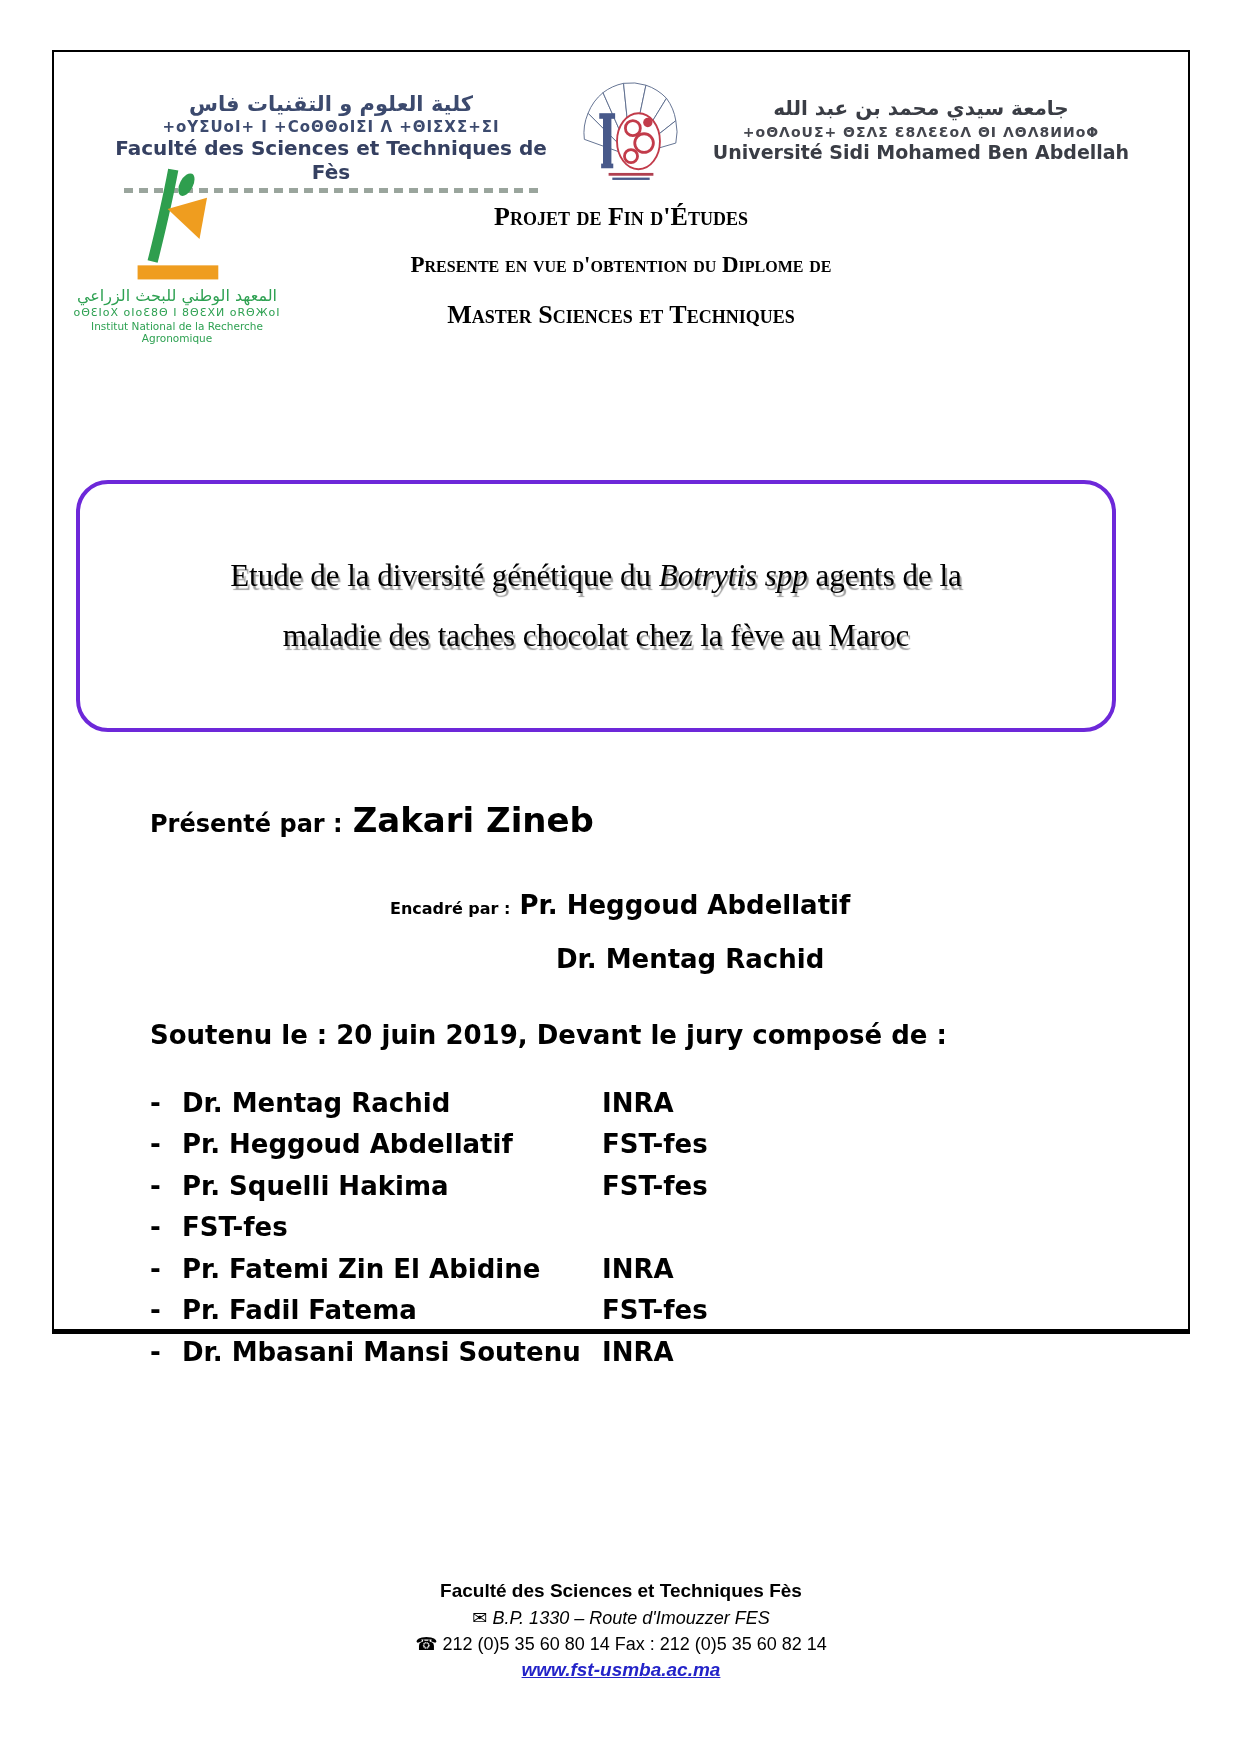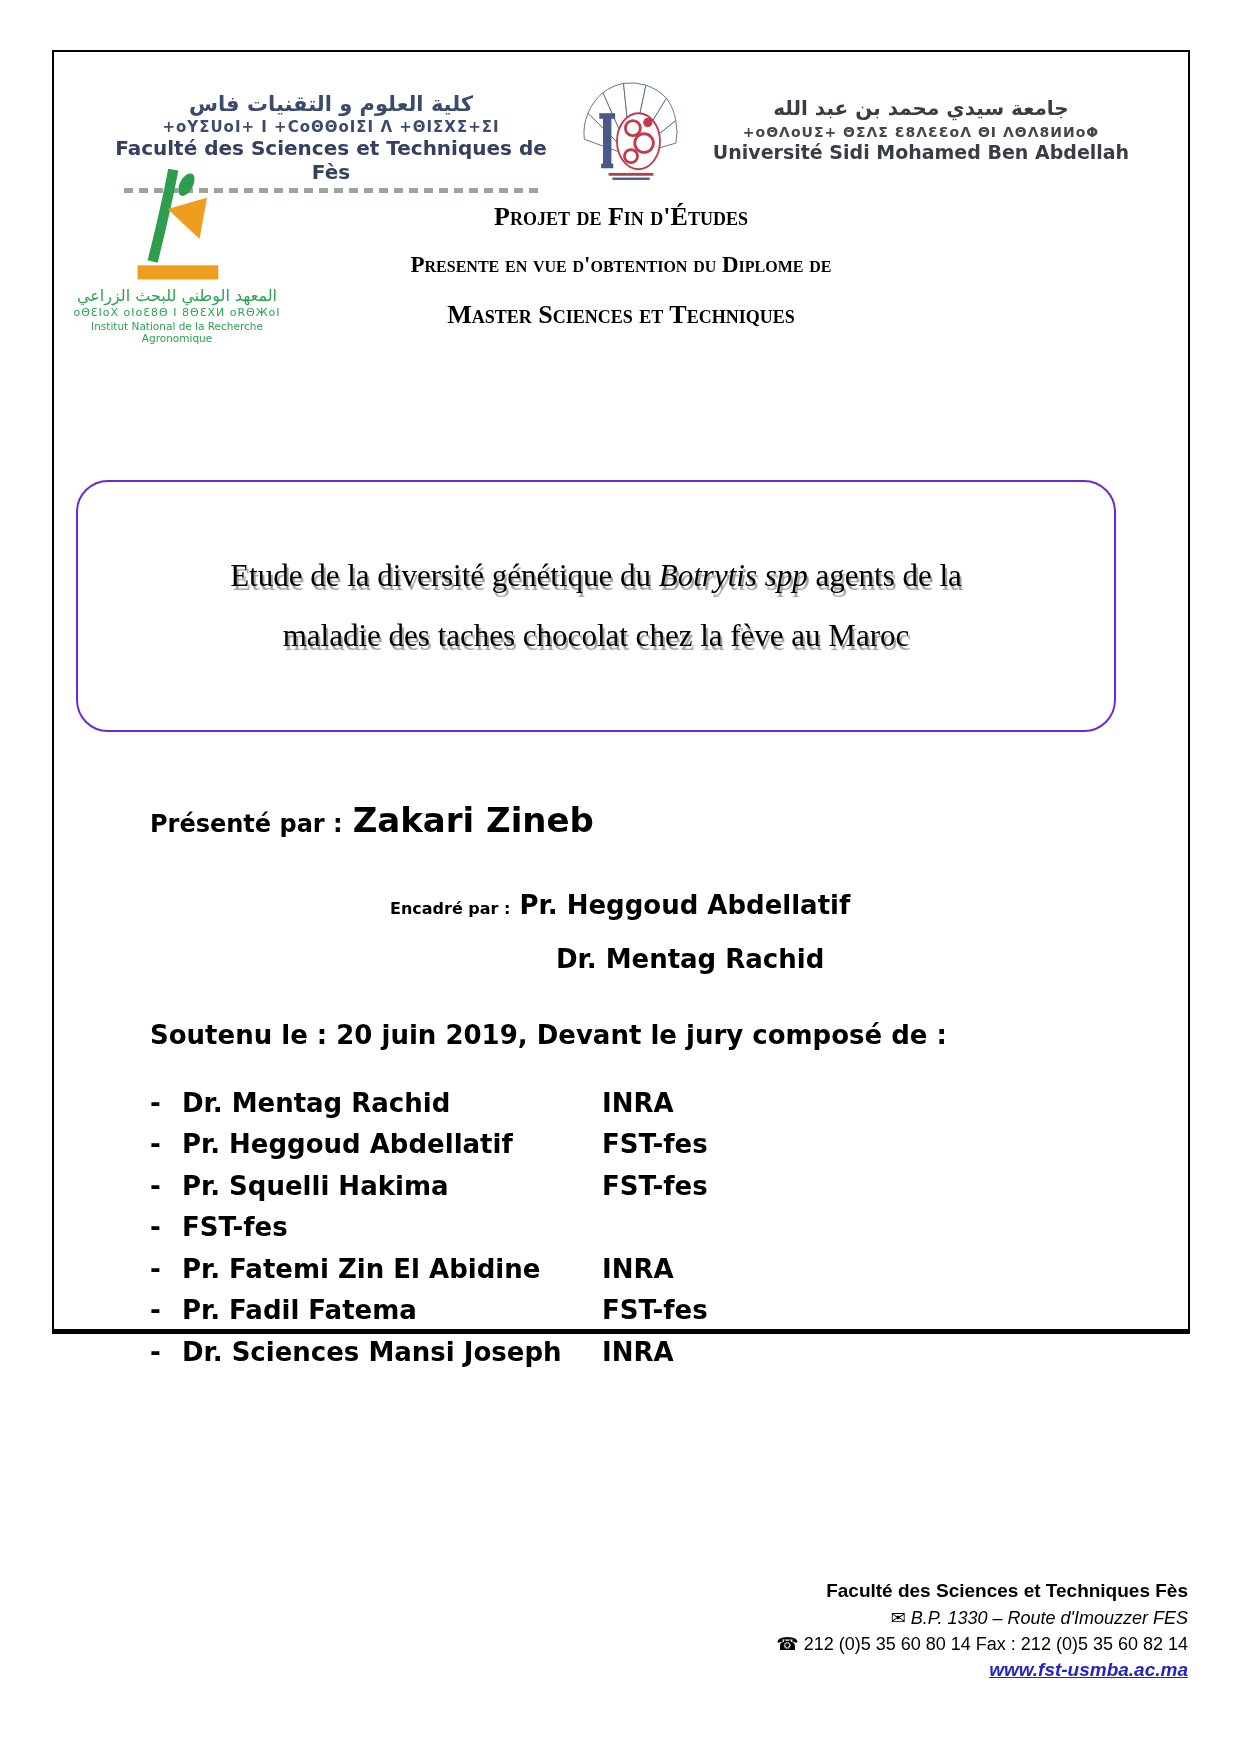--- a/index.html
+++ b/index.html
@@ -40,21 +40,21 @@
   
   .intro { position:absolute; left:0; top:150px; width:100%; text-align:center;
            font-family:"Liberation Serif","DejaVu Serif",serif; font-variant:small-caps; font-weight:bold; }
   .intro .l1 { font-size:26px; }
   .intro .l2 { font-size:23px; margin-top:20px; }
   .intro .l3 { font-size:26px; margin-top:22px; }
   .intro .l4 { font-size:25px; margin-top:26px; }
   
   .title-box {
     position:absolute; left:22px; top:428px; width:1040px; height:252px;
-    border:2px solid #6d28d9; border-radius:32px;
+    border:4px solid #6d28d9; border-radius:32px;
     display:flex; align-items:center; justify-content:center;
     background:transparent;
   }
   .title-box::before {
     content:""; position:absolute; left:-6px; top:-6px; right:-6px; bottom:-6px;
     transform:translate(5px,8px);
     border:3px solid #a5a59d; border-radius:32px; z-index:-1;
   }
   .title-text {
     font-family:"Liberation Serif","DejaVu Serif",serif;
@@ -73,21 +73,21 @@
   
   .soutenu { position:absolute; left:96px; top:968px; font-weight:bold; font-size:26px; }
   .jury { position:absolute; left:96px; top:1030px; font-weight:bold; font-size:26px; }
   .jury-row { display:flex; height:41.5px; align-items:center; }
   .jury-bullet { width:32px; }
   .jury-name { width:420px; }
   .jury-aff { }
   
   .year { position:absolute; right:118px; top:1438px; font-weight:bold; font-size:25px; }
   
-  .footer { position:absolute; left:0; top:1528px; width:100%; text-align:right; font-family:"Liberation Sans","DejaVu Sans",sans-serif; }
+  .footer { position:absolute; left:0; top:1528px; width:100%; text-align:center; font-family:"Liberation Sans","DejaVu Sans",sans-serif; }
   .footer .f1 { font-size:19px; font-weight:bold; }
   .footer .f2 { font-size:18px; font-style:italic; margin-top:5px; }
   .footer .f3 { font-size:18px; margin-top:4px; }
   .footer .f4 { margin-top:4px; }
   .footer .f4 a { font-size:19px; font-weight:bold; font-style:italic; color:#2323c8; text-decoration:underline; }
   .glyph { font-style:normal; font-weight:normal; }
 </style>
 </head>
 <body>
 
@@ -196,21 +196,21 @@
         <span class="jury-name">Pr. Fatemi Zin El Abidine</span>
         <span class="jury-aff">INRA</span>
       </div>
       <div class="jury-row">
         <span class="jury-bullet">-</span>
         <span class="jury-name">Pr. Fadil Fatema</span>
         <span class="jury-aff">FST-fes</span>
       </div>
       <div class="jury-row">
         <span class="jury-bullet">-</span>
-        <span class="jury-name">Dr. Sciences Mansi Joseph</span>
+        <span class="jury-name">Dr. Mbasani Mansi Soutenu</span>
         <span class="jury-aff">INRA</span>
       </div>
     </div>
 
 
   <div class="footer">
     <div class="f1">Faculté des Sciences et Techniques Fès</div>
     <div class="f2">
       <span class="glyph">✉</span>
       <span>B.P. 1330 – Route d'Imouzzer FES</span>

